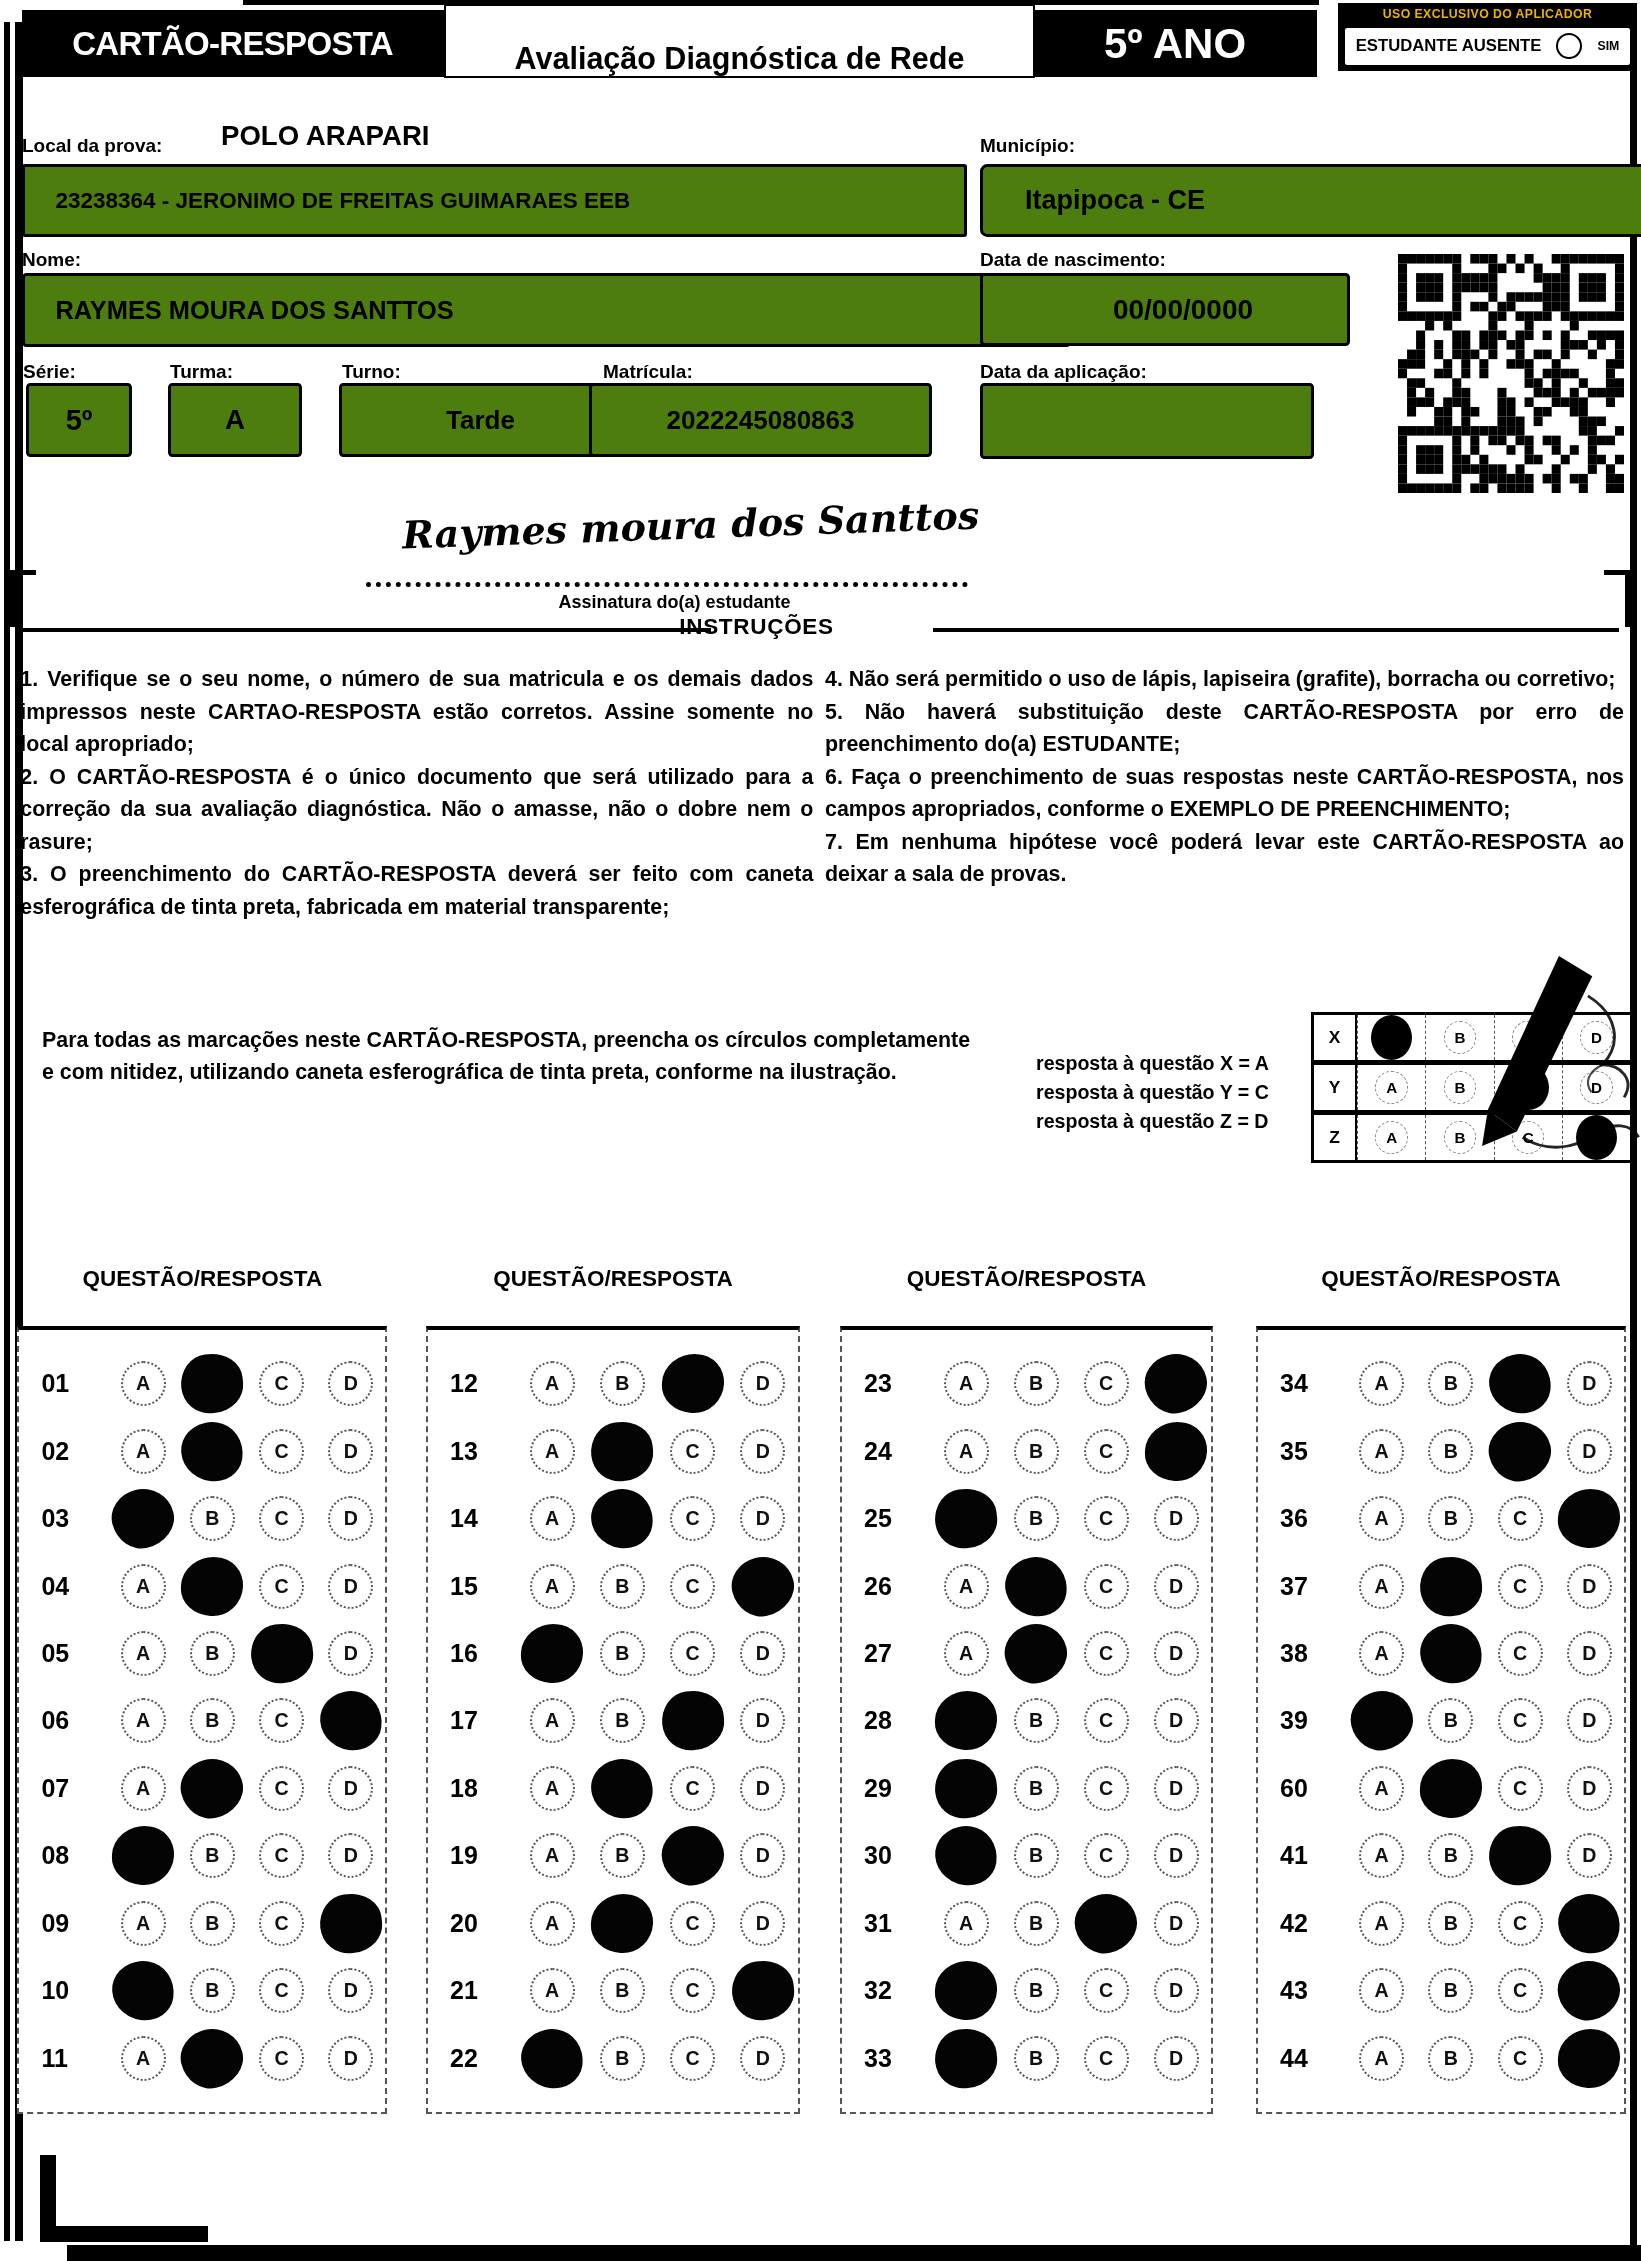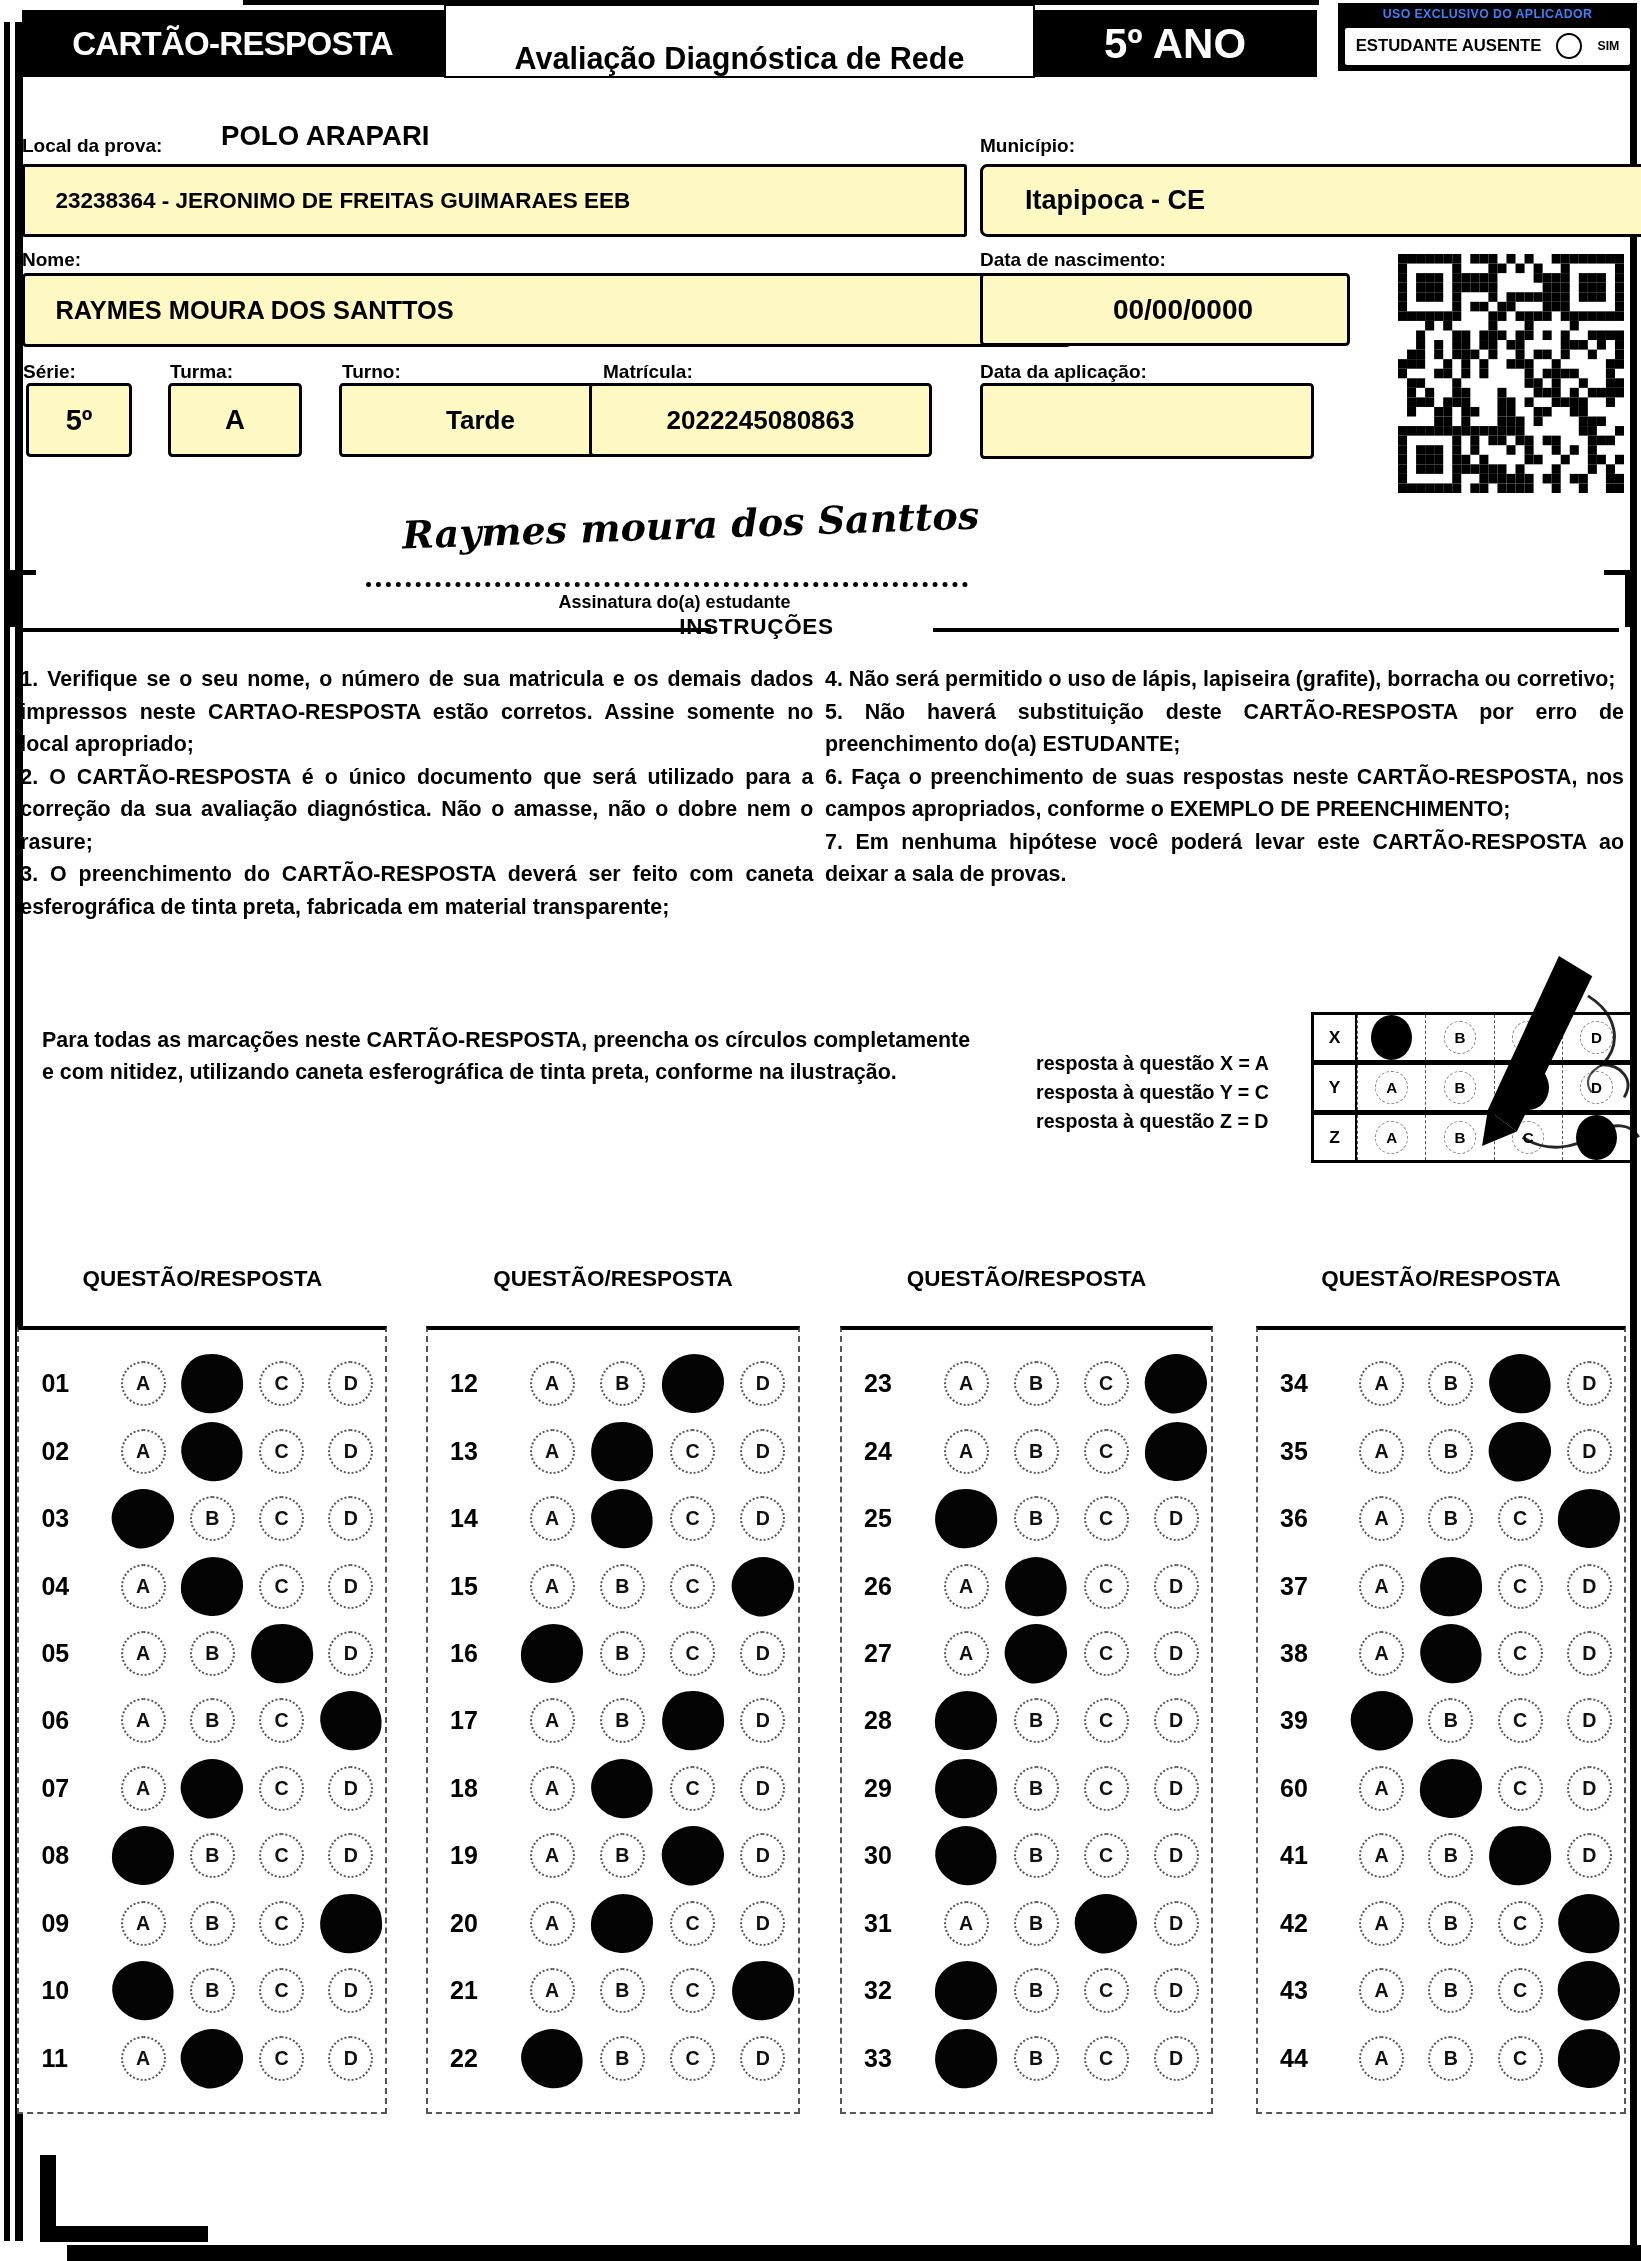--- a/index.html
+++ b/index.html
@@ -21,30 +21,30 @@
   .bottom-bar{left:67px;top:2245px;width:1574px;height:16px;}
   
   .hdr-bar{left:22px;top:10.2px;width:1295px;height:67px;background:#000;}
   .hdr-card-title{left:22px;top:10.2px;width:421px;height:67px;color:#fff;font-size:33px;font-weight:bold;
                   display:flex;align-items:center;justify-content:center;letter-spacing:-0.7px;}
   .hdr-white-box{left:444px;top:4.4px;width:587px;height:70px;background:#fff;border:2.9px solid #000;
                  display:flex;align-items:flex-end;justify-content:center;font-size:30.5px;font-weight:bold;}
   .hdr-grade{left:1033px;top:10.2px;width:284px;height:67px;color:#fff;font-size:42px;font-weight:bold;
              display:flex;align-items:center;justify-content:center;}
   .app-box{left:1338px;top:2.9px;width:299px;height:68px;background:#000;}
-  .app-title{position:absolute;left:0;top:4.4px;width:100%;text-align:center;color:#3b82f6;
+  .app-title{position:absolute;left:0;top:4.4px;width:100%;text-align:center;color:#eab308;
              font-size:12.3px;font-weight:bold;letter-spacing:0.4px;}
   .absent-row{position:absolute;left:7.3px;right:7.3px;top:25px;bottom:5.8px;background:#fff;border-radius:2.2px;
               display:flex;align-items:center;justify-content:center;gap:15px;font-weight:bold;}
   .absent-label{font-size:16.7px;}
   .absent-circle{width:22px;height:22px;border:2.2px solid #000;border-radius:50%;display:inline-block;}
   .absent-option{font-size:12.3px;}
   
   .lbl{position:absolute;font-size:19px;font-weight:bold;}
-  .box{position:absolute;border:3.6px solid #000;border-radius:4.4px;background:#fef9c3;
+  .box{position:absolute;border:3.6px solid #000;border-radius:4.4px;background:#4d7c0f;
        display:flex;align-items:center;font-weight:bold;}
   .local-value{left:221px;top:120px;font-size:27.6px;font-weight:bold;position:absolute;}
   .school-box{left:22px;top:164px;width:908px;height:67px;border-radius:2.9px;padding-left:30.5px;font-size:22.5px;}
   .mun-box{left:980px;top:164px;width:622px;height:67px;border-radius:7.3px;padding-left:42px;font-size:27px;}
   .nome-box{left:22px;top:273px;width:1012px;height:68px;padding-left:30.5px;font-size:25.4px;}
   .nasc-box{left:980px;top:273px;width:328px;height:67px;justify-content:center;font-size:28px;padding-left:36px;}
   .serie-box{left:26px;top:383px;width:100px;height:68px;justify-content:center;font-size:29px;}
   .turma-box{left:168px;top:383px;width:128px;height:68px;justify-content:center;font-size:27.6px;}
   .turno-box{left:339px;top:383px;width:277px;height:68px;justify-content:center;font-size:26px;}
   .matr-box{left:589px;top:383px;width:337px;height:68px;justify-content:center;font-size:26px;}

